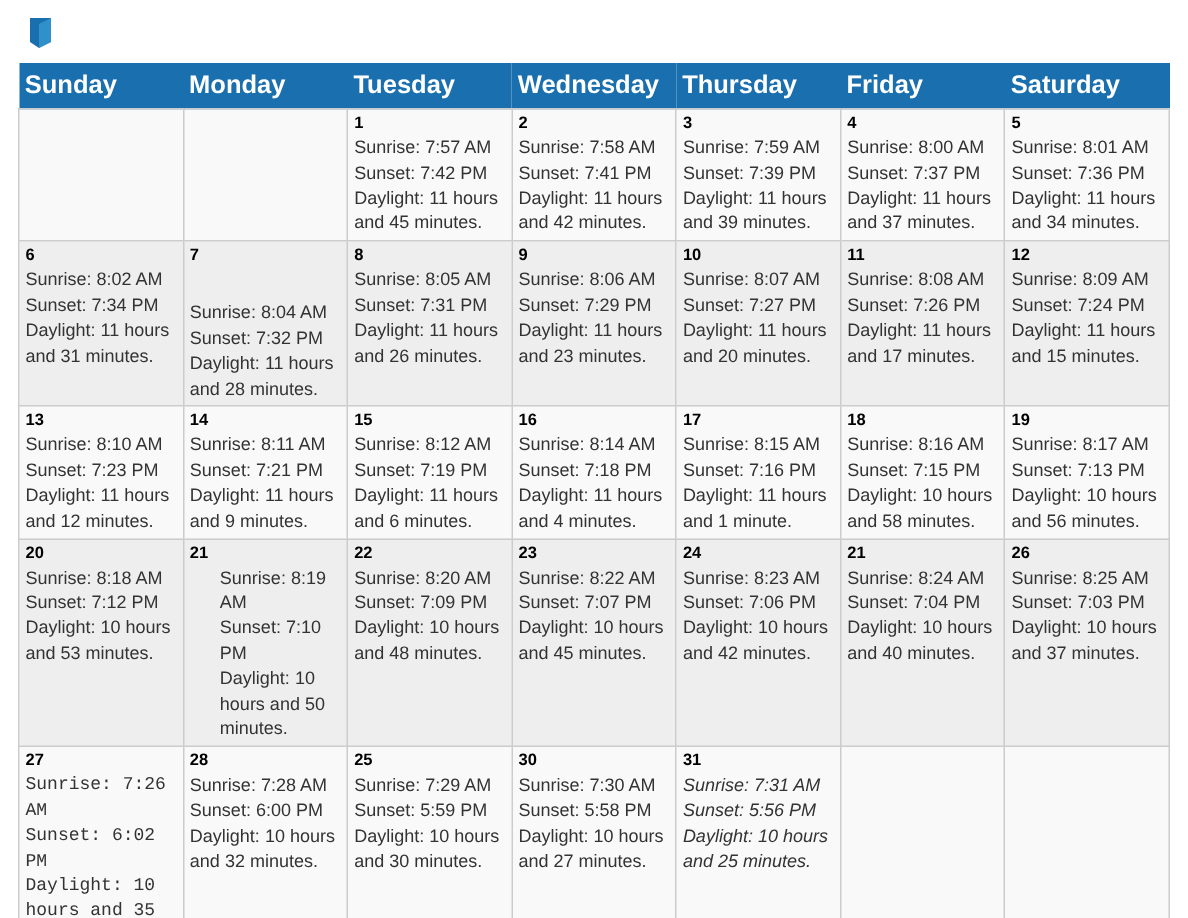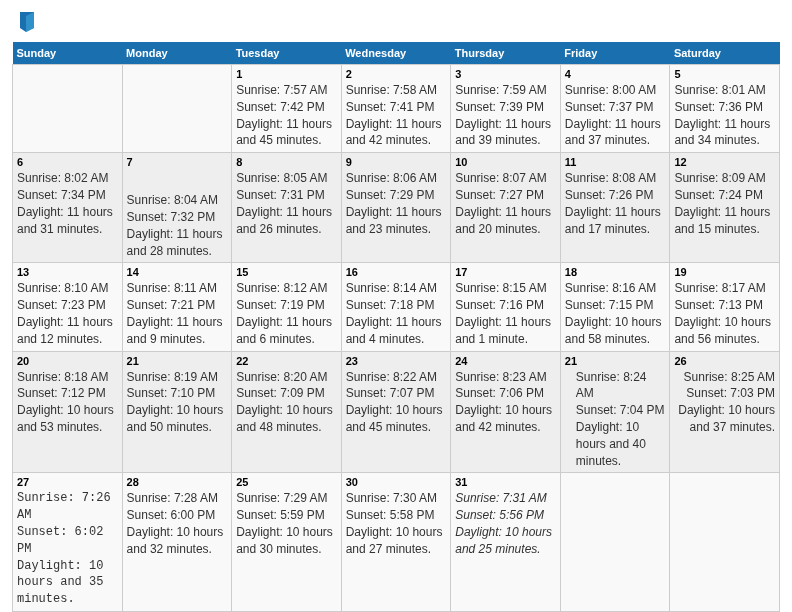--- a/index.html
+++ b/index.html
@@ -56,21 +56,21 @@
       width: 100%;
       border-collapse: collapse;
       font-size: 9.5px;
     }
     thead tr th {
       background-color: #1a6faf;
       color: #fff;
       padding: 5px 4px;
       text-align: left;
       font-weight: bold;
-      font-size: 11px;
+      font-size: 17px;
     }
     tbody tr td {
       border: 1px solid #ccc;
       vertical-align: top;
       padding: 3px 4px;
       min-height: 70px;
       height: 80px;
       width: calc(100% / 7);
     }
     tbody tr:nth-child(odd) td {
@@ -249,21 +249,21 @@
         </tr>
         <tr>
           <td>
             <span class="day-num">20</span>
             <div class="day-detail" style="white-space: pre-line;">Sunrise: 8:18 AM
 Sunset: 7:12 PM
 Daylight: 10 hours and 53 minutes.</div>
           </td>
           <td>
             <span class="day-num">21</span>
-            <div class="day-detail" style="white-space: pre-line;">Sunrise: 8:19 AM
+            <div class="day-detail" style="white-space: pre-line; margin-left: 20px;">Sunrise: 8:19 AM
 Sunset: 7:10 PM
 Daylight: 10 hours and 50 minutes.</div>
           </td>
           <td>
             <span class="day-num">22</span>
             <div class="day-detail" style="white-space: pre-line;">Sunrise: 8:20 AM
 Sunset: 7:09 PM
 Daylight: 10 hours and 48 minutes.</div>
           </td>
           <td>
@@ -273,27 +273,27 @@
 Daylight: 10 hours and 45 minutes.</div>
           </td>
           <td>
             <span class="day-num">24</span>
             <div class="day-detail" style="white-space: pre-line;">Sunrise: 8:23 AM
 Sunset: 7:06 PM
 Daylight: 10 hours and 42 minutes.</div>
           </td>
           <td>
             <span class="day-num">21</span>
-            <div class="day-detail" style="white-space: pre-line; margin-left: 11px;">Sunrise: 8:24 AM
+            <div class="day-detail" style="white-space: pre-line;">Sunrise: 8:24 AM
 Sunset: 7:04 PM
 Daylight: 10 hours and 40 minutes.</div>
           </td>
           <td>
             <span class="day-num">26</span>
-            <div class="day-detail" style="white-space: pre-line; text-align: right;">Sunrise: 8:25 AM
+            <div class="day-detail" style="white-space: pre-line;">Sunrise: 8:25 AM
 Sunset: 7:03 PM
 Daylight: 10 hours and 37 minutes.</div>
           </td>
         </tr>
         <tr>
           <td>
             <span class="day-num">27</span>
             <div class="day-detail" style="white-space: pre-line; font-family: Liberation Mono, monospace;">Sunrise: 7:26 AM
 Sunset: 6:02 PM
 Daylight: 10 hours and 35 minutes.</div>

